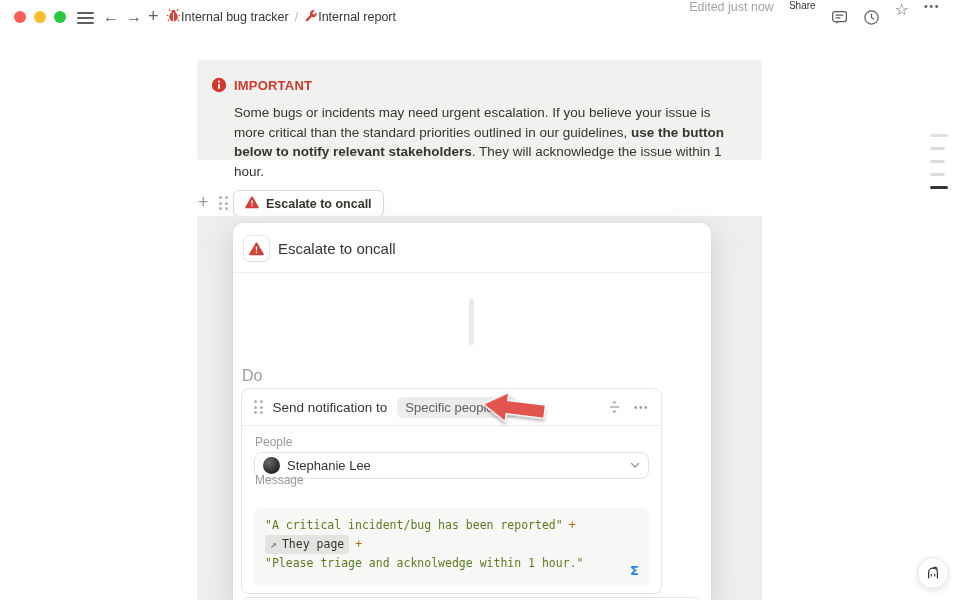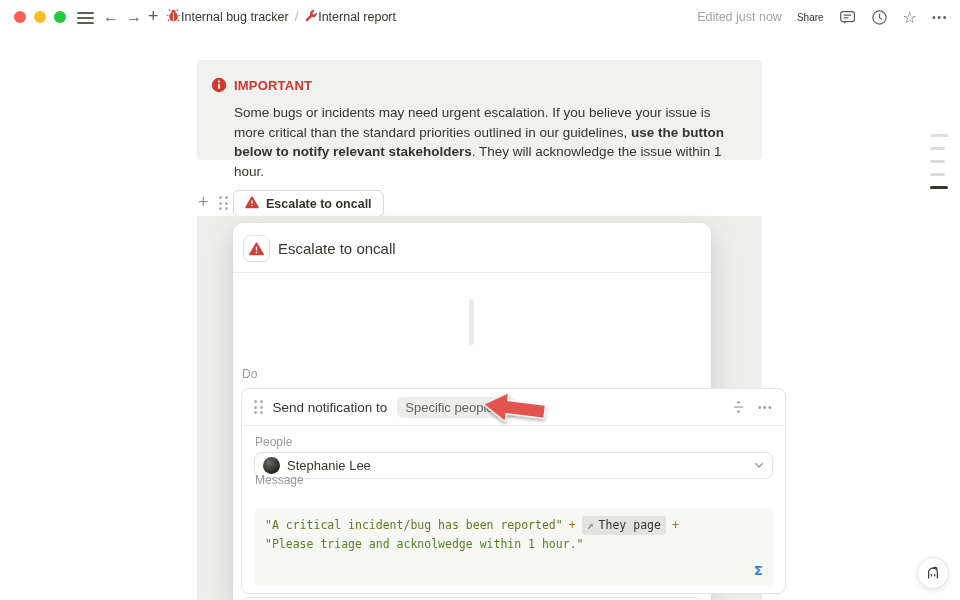--- a/index.html
+++ b/index.html
@@ -9,21 +9,21 @@
   
   .topbar { position:absolute; top:0; left:0; right:0; height:34px; background:#fff; }
   .traffic { position:absolute; left:14px; top:11px; display:flex; gap:8px; }
   .light { width:12px; height:12px; border-radius:50%; }
   .burger { position:absolute; left:77px; top:12px; width:17px; cursor:pointer; }
   .burger span { display:block; width:17px; height:1.6px; background:#5f5e5b; margin-bottom:3.4px; border-radius:1px; }
   .nav-glyph { position:absolute; top:7px; font-size:16px; color:#5f5e5b; cursor:pointer; line-height:20px; }
   .crumbs { position:absolute; left:166px; top:0; height:34px; display:flex; align-items:center; gap:6px; font-size:12.5px; }
   .crumb { display:flex; align-items:center; cursor:pointer; }
   .crumb-sep { color:#b8b7b4; }
-  .top-right { position:absolute; right:12px; top:0; height:34px; display:flex; align-items:center; gap:15px; }
+  .top-right { position:absolute; right:20px; top:0; height:34px; display:flex; gap:15px; }
   .edited { color:#a5a4a0; font-size:12.5px; }
   .share { font-size:10px; color:#37352f; cursor:pointer; }
   .tb-icon { color:#5f5e5b; cursor:pointer; display:flex; align-items:center; }
   .star-glyph { font-size:16px; color:#5f5e5b; cursor:pointer; }
   .more-glyph { font-size:11px; letter-spacing:1.5px; color:#5f5e5b; cursor:pointer; }
 
   
   .callout { position:absolute; left:197px; top:60px; width:565px; height:100px; background:#f1f1ef; border-radius:4px; }
   .callout-icon { position:absolute; left:14px; top:17px; }
   .callout-title { position:absolute; left:37px; top:18px; font-size:13px; font-weight:700; color:#d0382e; letter-spacing:.2px; }
@@ -40,23 +40,23 @@
 
   
   .overlay { position:absolute; left:197px; top:216px; width:565px; height:384px; background:#eeeeec; }
 
   
   .panel { position:absolute; left:233px; top:223px; width:478px; height:377px; background:#fff; border-radius:10px 10px 0 0; box-shadow:0 10px 30px rgba(0,0,0,.15), 0 0 0 1px rgba(0,0,0,.02); }
   .panel-icon-box { position:absolute; left:11px; top:13px; width:25px; height:25px; background:#fff; border-radius:6px; box-shadow:0 0 0 1px rgba(0,0,0,.09), 0 1px 2px rgba(0,0,0,.06); display:flex; align-items:center; justify-content:center; }
   .panel-title { position:absolute; left:45px; top:17px; font-size:15px; font-weight:500; }
   .panel-divider { position:absolute; left:0; right:0; top:49px; height:1px; background:#ededeb; }
   .vbar { position:absolute; left:236px; top:76px; width:5px; height:46px; background:#e9e9e7; border-radius:3px; }
-  .do-label { position:absolute; left:9px; top:144px; font-size:12px; color:#9b9a97; }
-
-  .card { position:absolute; left:8px; top:165px; width:545px; height:206px; background:#fff; border:1px solid #e5e5e3; border-radius:8px; box-shadow:0 1px 2px rgba(0,0,0,.03); }
+  .do-label { position:absolute; left:9px; top:144px; font-size:16px; color:#9b9a97; }
+
+  .card { position:absolute; left:8px; top:165px; width:421px; height:206px; background:#fff; border:1px solid #e5e5e3; border-radius:8px; box-shadow:0 1px 2px rgba(0,0,0,.03); }
   .card-row1 { position:absolute; left:0; right:0; top:0; height:37px; border-bottom:1px solid #ececea; display:flex; align-items:center; padding:0 12px; gap:10px; }
   .row1-text { font-size:13.5px; }
   .pill { display:flex; align-items:center; gap:5px; background:#ededec; border-radius:6px; padding:3px 8px; font-size:13px; color:#63625f; cursor:pointer; }
   .row1-right { margin-left:auto; display:flex; align-items:center; gap:13px; color:#9a9996; }
   .more-sm { font-size:10px; letter-spacing:1.5px; color:#9a9996; cursor:pointer; }
 
   .field-label { position:absolute; left:13px; font-size:12px; color:#9b9a97; }
   .people-input { position:absolute; left:12px; right:12px; top:63px; height:27px; border:1px solid #e3e3e1; border-radius:8px; display:flex; align-items:center; gap:7px; padding:8px 8px; cursor:pointer; background:#fff; }
   .avatar { width:17px; height:17px; border-radius:50%; background:radial-gradient(circle at 35% 30%, #6b6a66, #262522 70%); flex:none; }
   .people-name { font-size:13px; }

